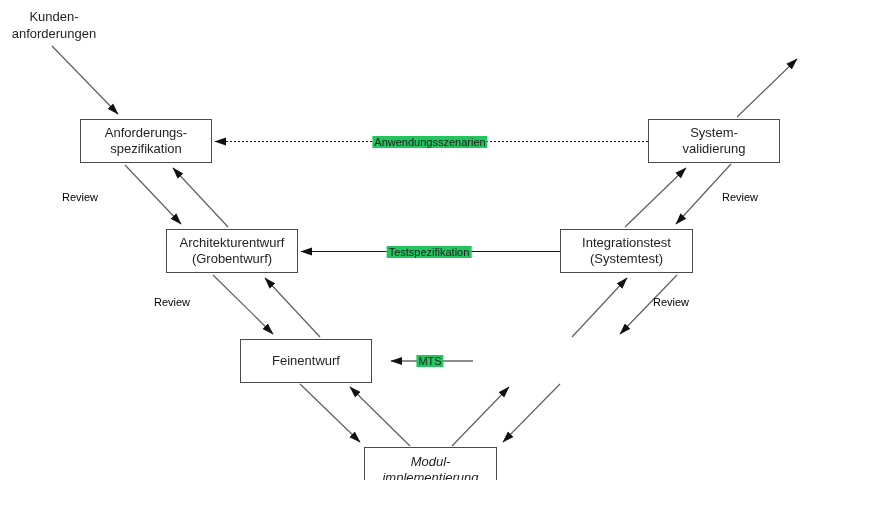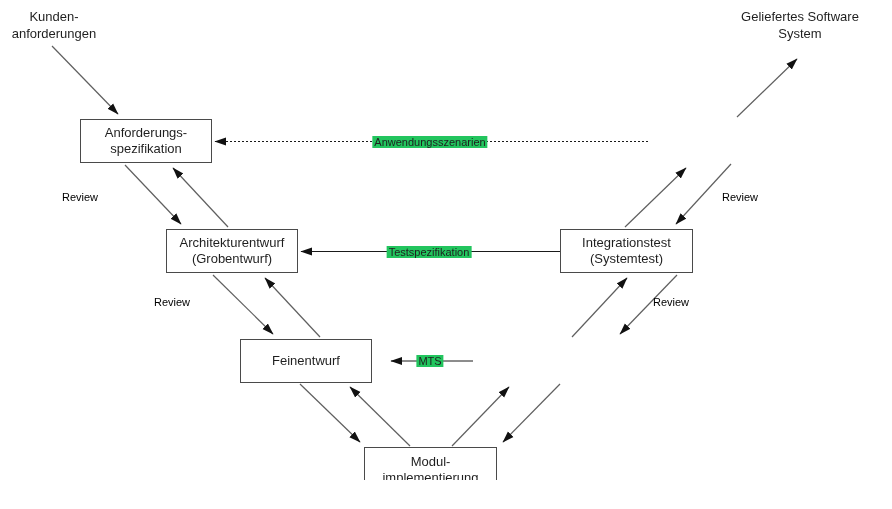--- a/index.html
+++ b/index.html
@@ -69,41 +69,41 @@
 
       <line x1="625" y1="227" x2="686" y2="168" marker-end="url(#ah)"></line>
       <line x1="731" y1="164" x2="676" y2="224" marker-end="url(#ah)"></line>
     </g>
   </svg>
 
   <div class="corner-label" style="left:4px; top:8px; width:100px;">
     <div>Kunden-</div>
     <div>anforderungen</div>
   </div>
-  <div class="corner-label" style="left:724px; top:8px; width:152px;">
-    <div>Geliefertes Software</div>
-    <div>System</div>
-  </div>
 
   <div class="box" style="left:80px; top:119px; width:132px; height:44px;">
     <span>Anforderungs-</span>
     <span>spezifikation</span>
+  </div>
+  <div class="box" style="left:648px; top:119px; width:132px; height:44px;">
+    <span>System-</span>
+    <span>validierung</span>
   </div>
   <div class="box" style="left:166px; top:229px; width:132px; height:44px;">
     <span>Architekturentwurf</span>
     <span>(Grobentwurf)</span>
   </div>
   <div class="box" style="left:560px; top:229px; width:133px; height:44px;">
     <span>Integrationstest</span>
     <span>(Systemtest)</span>
   </div>
   <div class="box" style="left:240px; top:339px; width:132px; height:44px;">
     <span>Feinentwurf</span>
   </div>
-  <div class="box" style="left:364px; top:447px; width:133px; height:45px;">
+  <div class="box" style="left:364px; top:447px; width:133px; height:45px;font-style:italic;">
     <span>Modul-</span>
     <span>implementierung</span>
   </div>
 
   <div class="conn-label" style="left:430px; top:142px;">Anwendungsszenarien</div>
   <div class="conn-label" style="left:429px; top:252px;">Testspezifikation</div>
   <div class="conn-label" style="left:430px; top:361px;">MTS</div>
 
   <div class="review-label" style="left:62px; top:189px;">Review</div>
   <div class="review-label" style="left:154px; top:294px;">Review</div>

